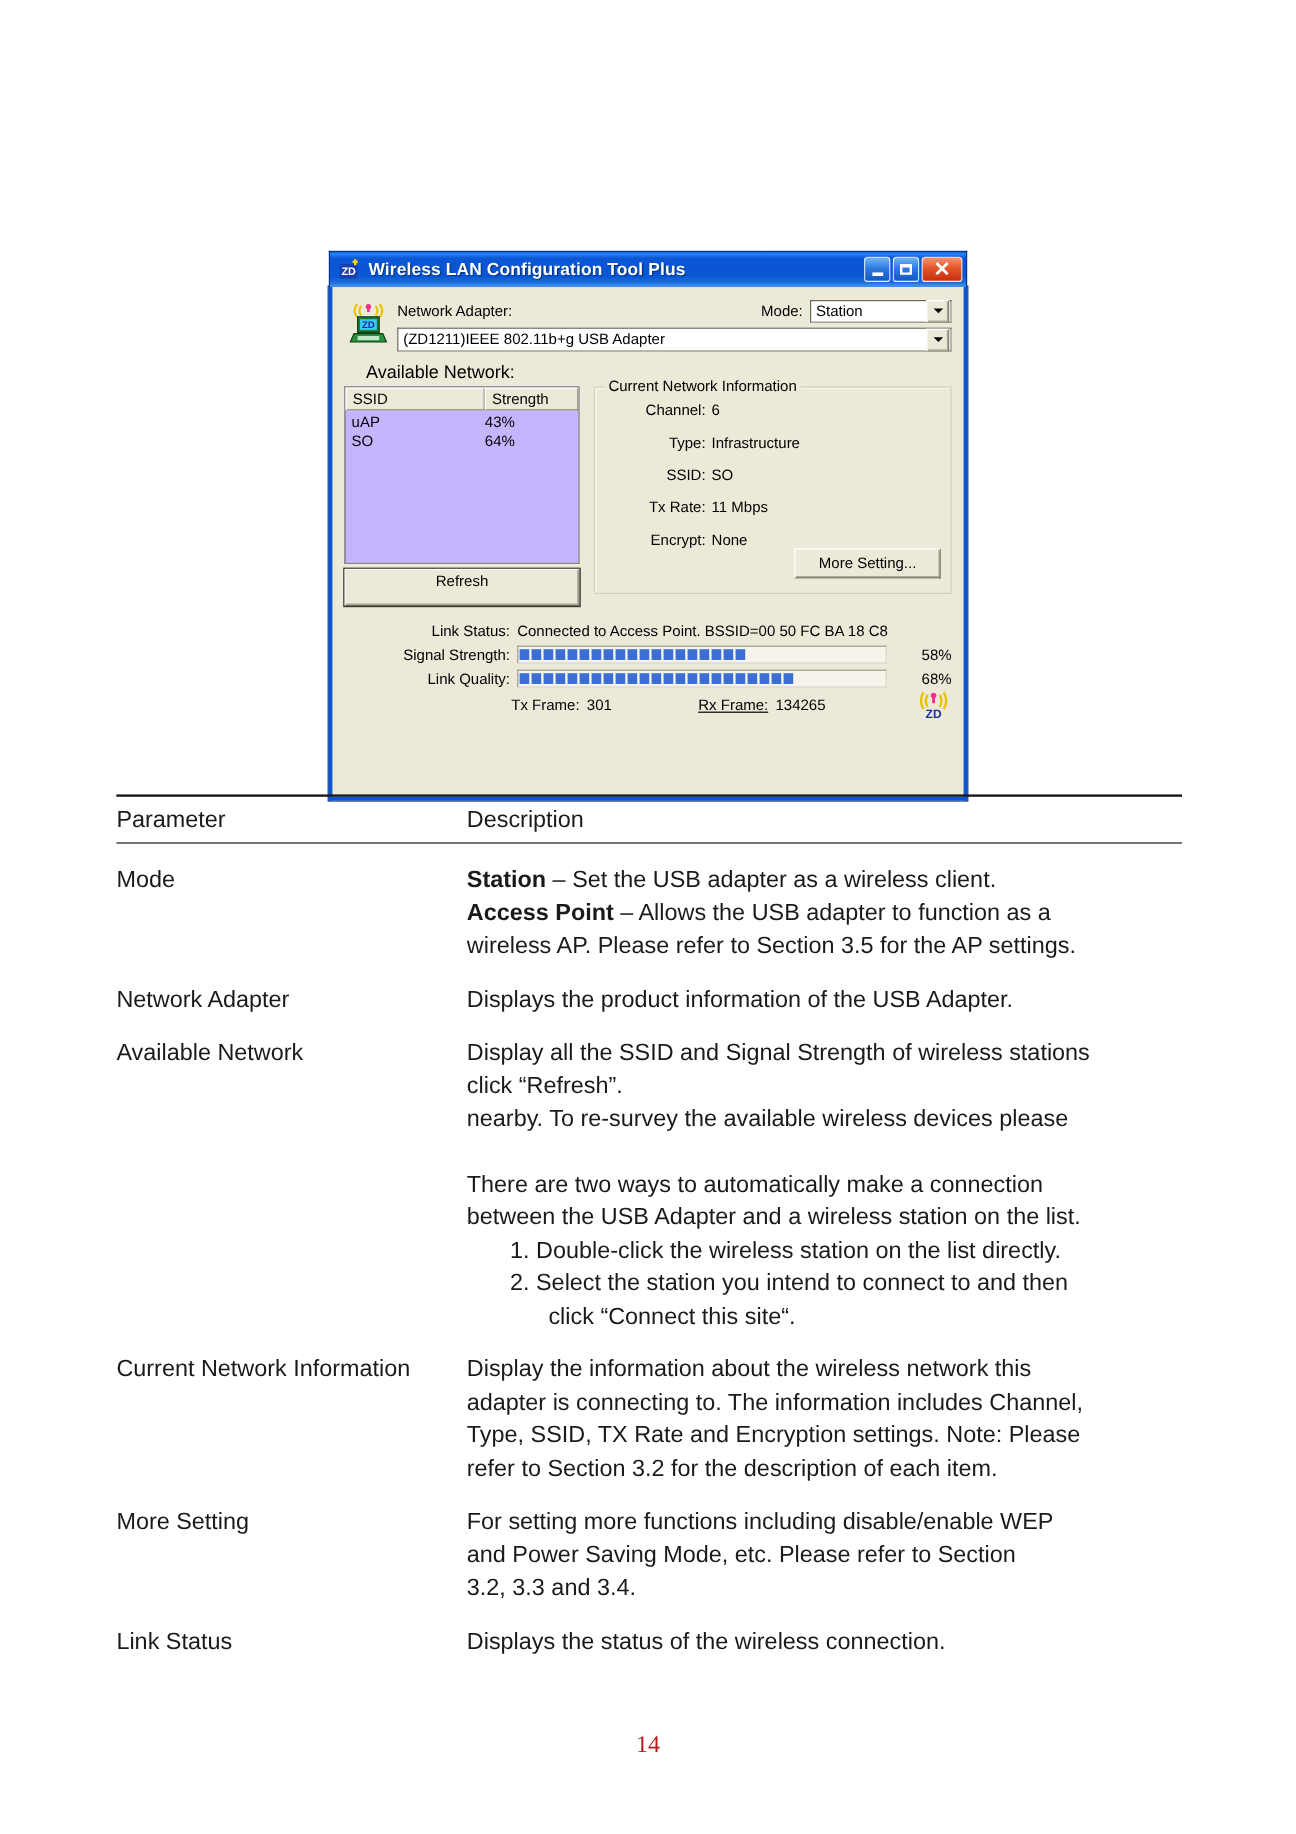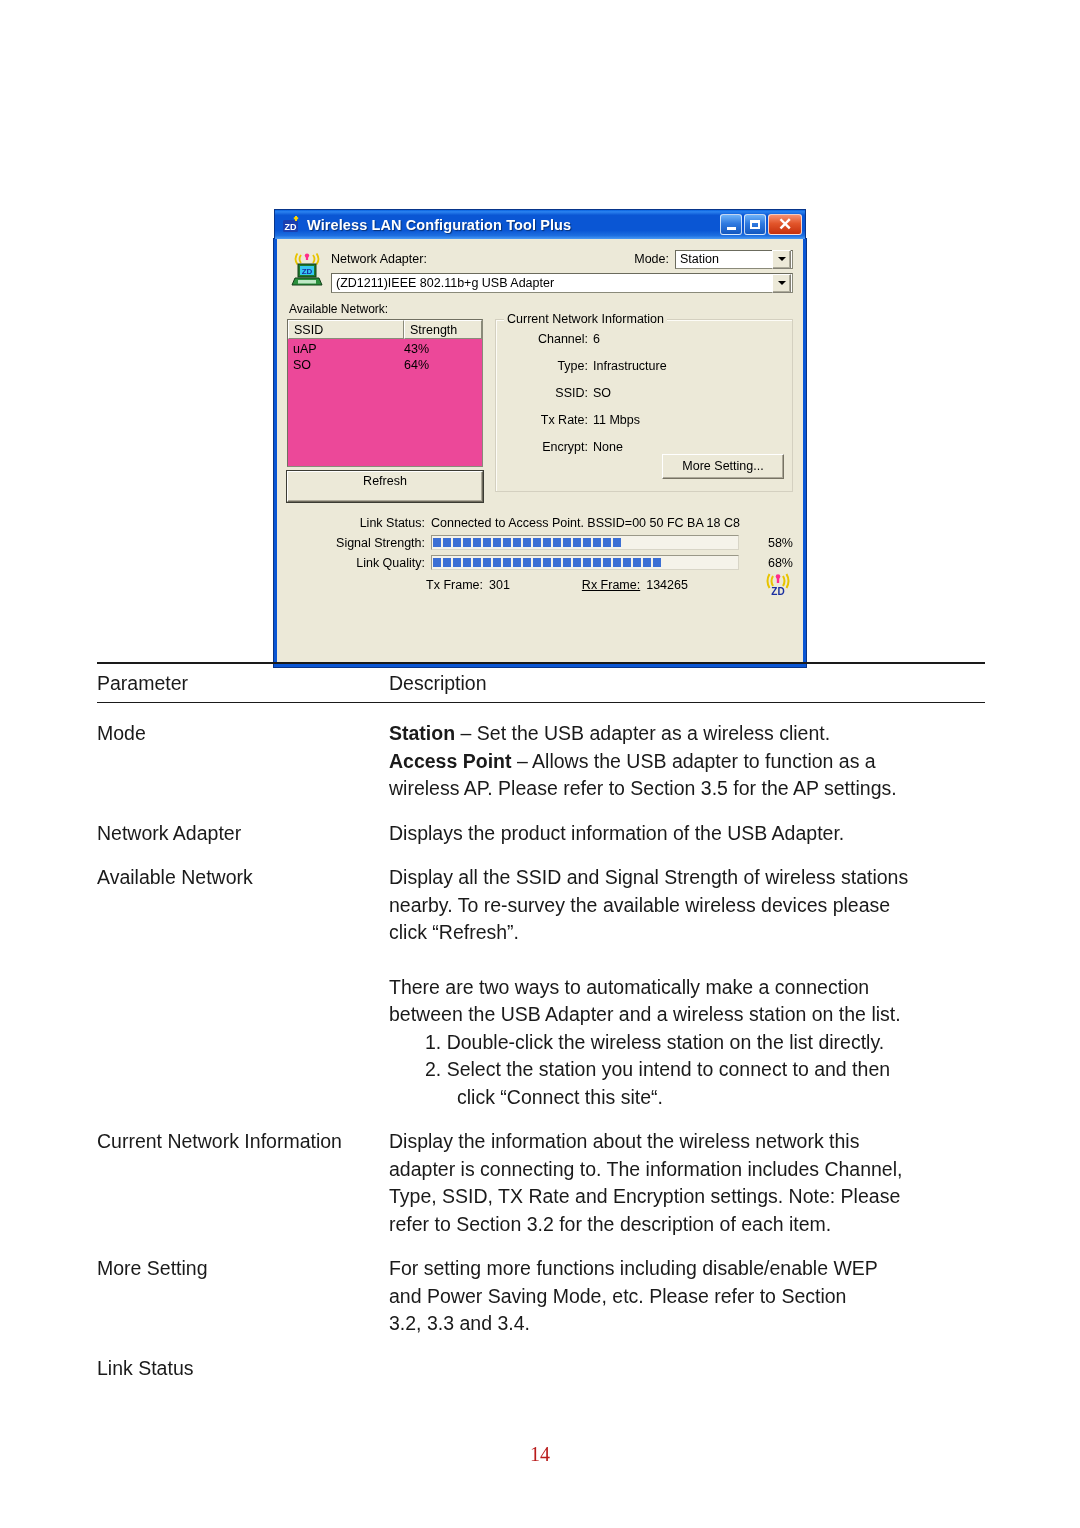--- a/index.html
+++ b/index.html
@@ -133,27 +133,27 @@
   }
   .tri-down {
     width: 0; height: 0;
     border-left: 4px solid transparent;
     border-right: 4px solid transparent;
     border-top: 4px solid #000;
   }
   #mode-combo { width: 118px; }
   #adapter-combo { width: 100%; margin-top: 3px; height: 20px; }
 
-  .avail-label { margin: 9px 0 3px 2px; font-size: 12px; }
+  .avail-label { margin: 9px 0 3px 18px; font-size: 15px; }
 
   .mid-row { display: flex; gap: 12px; align-items: flex-start; }
 
   .netlist-col { width: 196px; flex: 0 0 auto; }
   .netlist {
-    background: #ec4899;
+    background: #c4b5fd;
     border: 1px solid #8a8a7a;
     border-top-color: #706f61; border-left-color: #706f61;
     height: 148px;
     box-sizing: border-box;
   }
   .nl-head { display: flex; height: 19px; }
   .nl-th {
     background: #ece9d8;
     border: 1px solid #fff;
     border-right-color: #8a8a7a;
@@ -508,22 +508,22 @@
       <div class="trow">
         <div class="c1">Network Adapter</div>
         <div class="c2">
           <p>Displays the product information of the USB Adapter.</p>
         </div>
       </div>
       <div class="trow">
         <div class="c1">Available Network</div>
         <div class="c2">
           <p>Display all the SSID and Signal Strength of wireless stations</p>
+          <p>click “Refresh”.</p>
           <p>nearby. To re-survey the available wireless devices please</p>
-          <p>click “Refresh”.</p>
           <p class="gap">There are two ways to automatically make a connection</p>
           <p>between the USB Adapter and a wireless station on the list.</p>
           <p class="indent1">1. Double-click the wireless station on the list directly.</p>
           <p class="indent1">2. Select the station you intend to connect to and then</p>
           <p class="indent2">click “Connect this site“.</p>
         </div>
       </div>
       <div class="trow">
         <div class="c1">Current Network Information</div>
         <div class="c2">
@@ -536,17 +536,20 @@
       <div class="trow">
         <div class="c1">More Setting</div>
         <div class="c2">
           <p>For setting more functions including disable/enable WEP</p>
           <p>and Power Saving Mode, etc. Please refer to Section</p>
           <p>3.2, 3.3 and 3.4.</p>
         </div>
       </div>
       <div class="trow">
         <div class="c1">Link Status</div>
+        <div class="c2">
+          <p>Displays the status of the wireless connection.</p>
+        </div>
       </div>
     </div>
 </div>
 
 <div id="page-number">14</div>
 
 </body></html>

